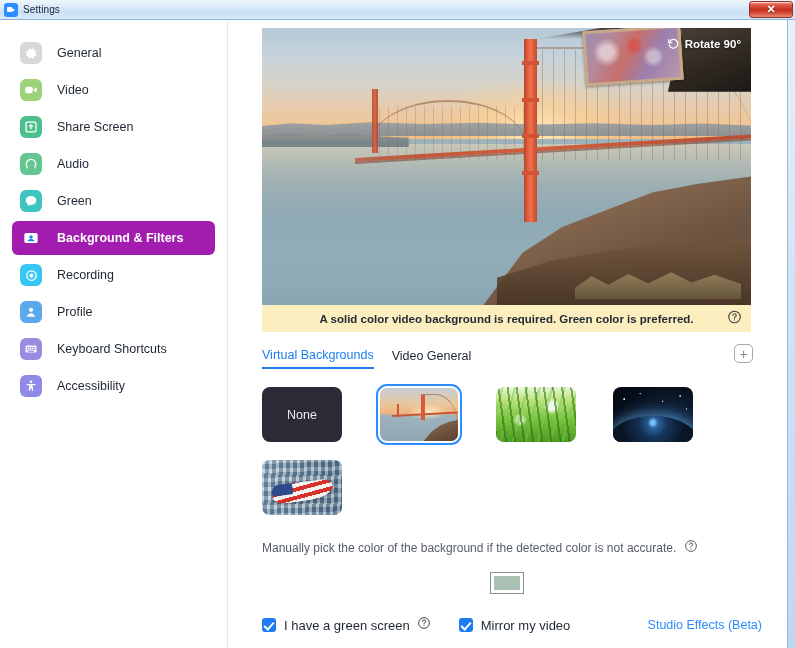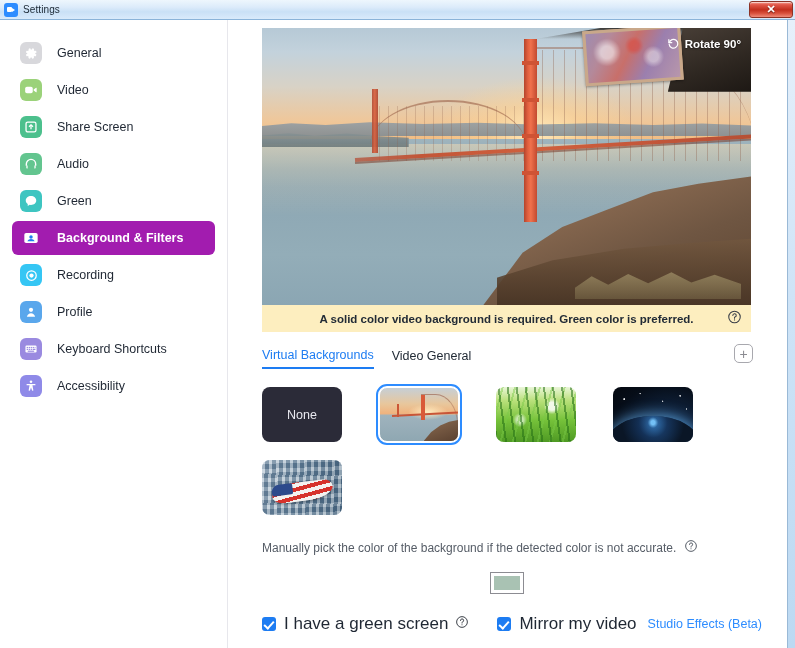--- a/index.html
+++ b/index.html
@@ -401,21 +401,21 @@
     width: 14px; height: 14px; border-radius: 3px;
     background: #1d7cf2; position: relative; cursor: pointer;
     flex: 0 0 auto;
   }
   .cbox::after {
     content: ""; position: absolute; left: 4px; top: 1.5px;
     width: 4px; height: 8px;
     border: solid #fff; border-width: 0 2px 2px 0;
     transform: rotate(42deg);
   }
-  .cb-label { font-size: 17px; color: #1f2733; margin-left: 8px; white-space: nowrap; }
+  .cb-label { font-size: 13px; color: #1f2733; margin-left: 8px; white-space: nowrap; }
   .cb-help { margin-left: 7px; cursor: pointer; }
   .studio-link {
     font-size: 12.5px; color: #2d8cff; cursor: pointer; white-space: nowrap;
     margin-left: auto;
   }
   .gap-30 { width: 28px; flex: 0 0 auto; }
 </style>
 </head>
 <body>
 

